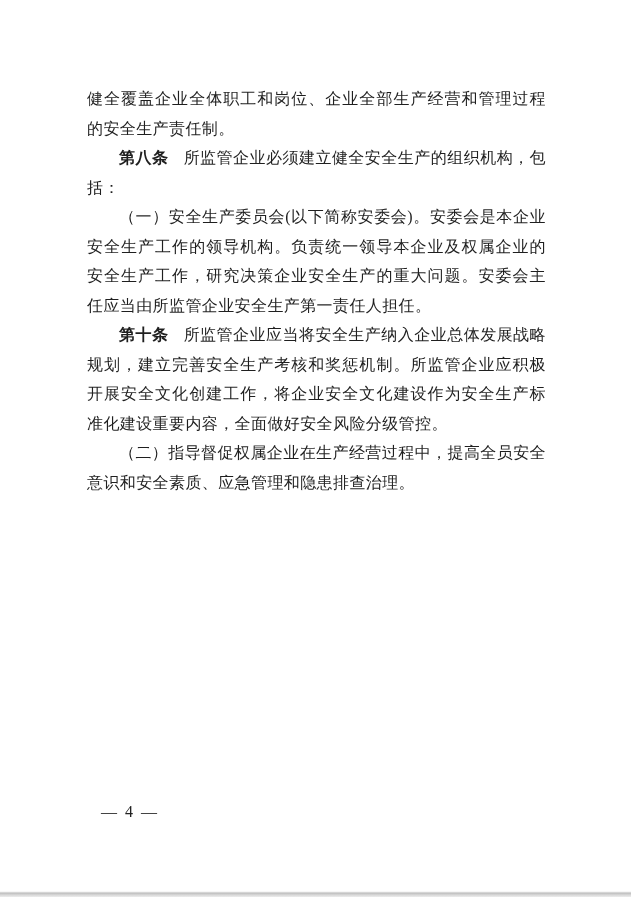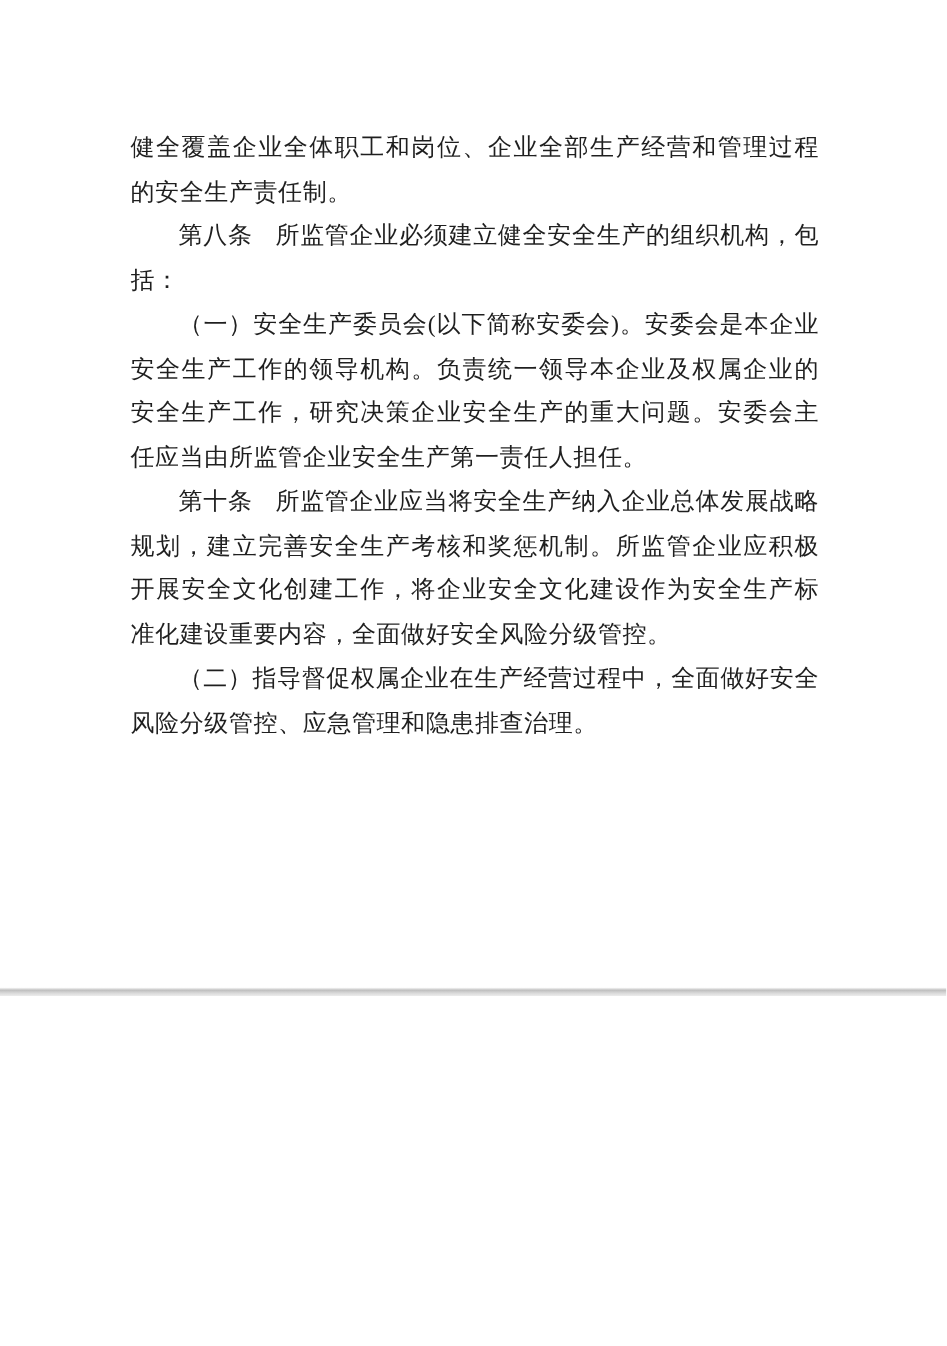--- a/index.html
+++ b/index.html
@@ -3,21 +3,21 @@
 <meta charset="utf-8">
 <style>
   html, body {
     margin: 0;
     padding: 0;
     background: #ffffff;
   }
   .page {
     position: relative;
     width: 631px;
-    height: 664px;
+    height: 897px;
     background: #ffffff;
     overflow: hidden;
     font-family: "Liberation Serif", serif;
   }
   .content {
     position: absolute;
     left: 87px;
     top: 84px;
     width: 459px;
     color: #1f1f1f;
@@ -29,21 +29,21 @@
     line-height: 29.5px;
     text-align: justify;
     text-justify: inter-character;
     letter-spacing: 0.4px;
     text-indent: 2em;
   }
   .content p.no-indent {
     text-indent: 0;
   }
   .article-label {
-    font-weight: 400;
+    font-weight: 700;
     margin-right: 0.95em;
   }
   .page-number {
     position: absolute;
     left: 101px;
     top: 803px;
     font-size: 16px;
     color: #222222;
     letter-spacing: 2px;
     font-family: "Liberation Serif", serif;
@@ -69,21 +69,21 @@
     <p><span class="article-label">第八条</span><span>所监管企业必须建立健全安全生产的组织机构，包括：</span></p>
 
     <p><span>（一）安全生产委员会(以下简称安委会)。安委会是本企业安全生产工作的领导机构。负责统一领导本企业及权属企业的安全生产工作，研究决策企业安全生产的重大问题。安委会主任应当由所监管企业安全生产第一责任人担任。</span></p>
 
 
 
     <p><span class="article-label">第十条</span><span>所监管企业应当将安全生产纳入企业总体发展战略规划，建立完善安全生产考核和奖惩机制。所监管企业应积极开展安全文化创建工作，将企业安全文化建设作为安全生产标准化建设重要内容，全面做好安全风险分级管控。</span></p>
 
 
 
-    <p><span>（二）指导督促权属企业在生产经营过程中，全面做好安全风险分级管控、应急管理和隐患排查治理。</span></p>
+    <p><span>（二）指导督促权属企业在生产经营过程中，提高全员安全意识和安全素质、应急管理和隐患排查治理。</span></p>
 
   </div>
 
   <div class="page-number">— 4 —</div>
 
   <div class="page-bottom-edge"></div>
 
 </div>
 
 </body></html>

